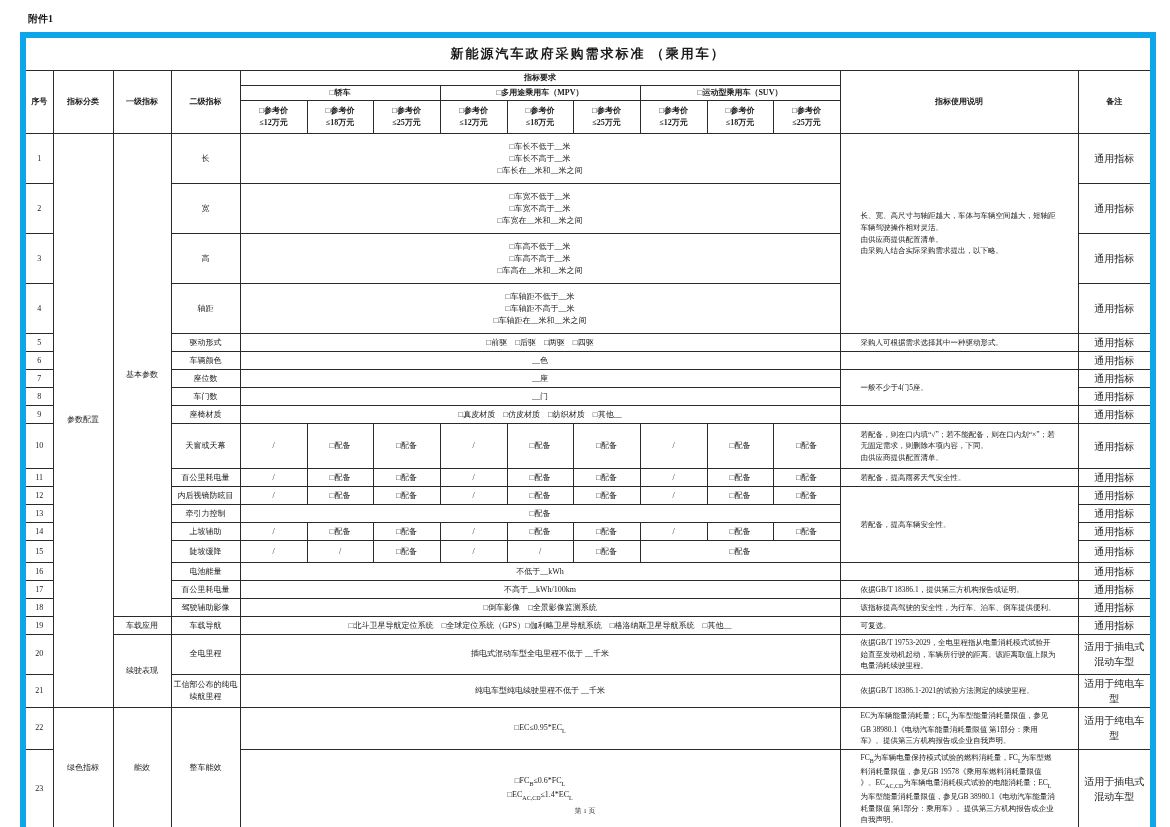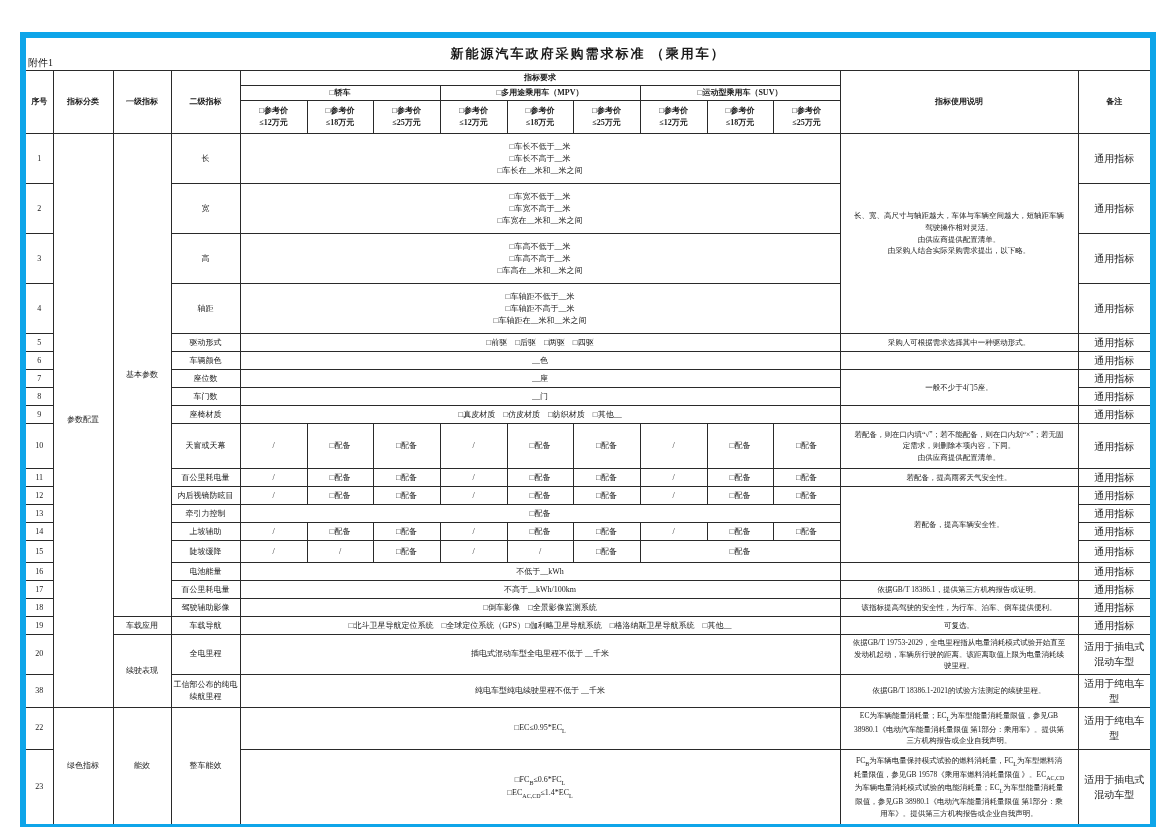--- a/index.html
+++ b/index.html
@@ -1,27 +1,27 @@
 <!DOCTYPE html>
 <html><head>
 <meta charset="utf-8">
 <style>
   html,body{margin:0;padding:0;background:#e8e8e8;}
   .sheet{position:relative;width:1170px;height:827px;background:#ffffff;
          font-family:"Liberation Serif","DejaVu Serif",serif;color:#1a1a1a;overflow:hidden;}
-  .attachment{position:absolute;left:28px;top:12px;font-size:10px;font-weight:normal;margin-top:44px;}
+  .attachment{position:absolute;left:28px;top:12px;font-size:10px;font-weight:bold;}
   table.main{position:absolute;left:20px;top:32px;border-collapse:collapse;table-layout:fixed;
              width:1130px;border:6px solid #0ea5e9;}
   td{border:1px solid #2a2a2a;font-size:8px;line-height:1.5;text-align:center;
      vertical-align:middle;padding:1px 2px;white-space:pre-line;overflow:hidden;}
   td sub{font-size:6px;}
   .title-cell{font-size:13px;font-weight:bold;letter-spacing:2px;height:30px;}
   thead td.h{font-weight:bold;}
   tr.h1{height:15px;} tr.h2{height:15px;margin-top:39px;} tr.h3{height:33px;}
-  td.c-usage{text-align:center;font-size:7.5px;padding:2px 12px;line-height:1.55;}
+  td.c-usage{text-align:left;font-size:7.5px;padding:2px 20px;line-height:1.55;}
   td.c-note{font-size:10px;}
   td.c-no{font-size:8px;}
   .footer{position:absolute;left:0;width:1170px;top:806px;text-align:center;font-size:7px;color:#333;}
 </style>
 </head>
 <body>
 
 <div class="sheet">
   <div class="attachment">附件1</div>
 
@@ -263,21 +263,21 @@
         </tr>
         <tr style="height: 34px;">
           <td class="c-no">20</td>
           <td rowspan="2">续驶表现</td>
           <td>全电里程</td>
           <td colspan="9">插电式混动车型全电里程不低于 __千米</td>
           <td class="c-usage">依据GB/T 19753-2029，全电里程指从电量消耗模式试验开始直至发动机起动，车辆所行驶的距离。该距离取值上限为电量消耗续驶里程。</td>
           <td class="c-note">适用于插电式混动车型</td>
         </tr>
         <tr style="height: 27px;">
-          <td class="c-no">38</td>
+          <td class="c-no">21</td>
           <td>工信部公布的纯电续航里程</td>
           <td colspan="9">纯电车型纯电续驶里程不低于 __千米</td>
           <td class="c-usage">依据GB/T 18386.1-2021的试验方法测定的续驶里程。</td>
           <td class="c-note">适用于纯电车型</td>
         </tr>
         <tr style="height: 40px;">
           <td class="c-no">22</td>
           <td rowspan="2">绿色指标</td>
           <td rowspan="2">能效</td>
           <td rowspan="2">整车能效</td>
@@ -288,13 +288,14 @@
         <tr style="height: 78px;">
           <td class="c-no">23</td>
           <td colspan="9">□FC<sub>B</sub>≤0.6*FC<sub>L</sub>
 □EC<sub>AC,CD</sub>≤1.4*EC<sub>L</sub></td>
           <td class="c-usage">FC<sub>B</sub>为车辆电量保持模式试验的燃料消耗量，FC<sub>L</sub>为车型燃料消耗量限值，参见GB 19578《乘用车燃料消耗量限值 》。EC<sub>AC,CD</sub>为车辆电量消耗模式试验的电能消耗量；EC<sub>L</sub>为车型能量消耗量限值，参见GB 38980.1《电动汽车能量消耗量限值 第1部分：乘用车》。提供第三方机构报告或企业自我声明。</td>
           <td class="c-note">适用于插电式混动车型</td>
         </tr>
       </tbody>
   </table>
 
+  <div class="footer">第 1 页</div>
 </div>
 
 </body></html>

